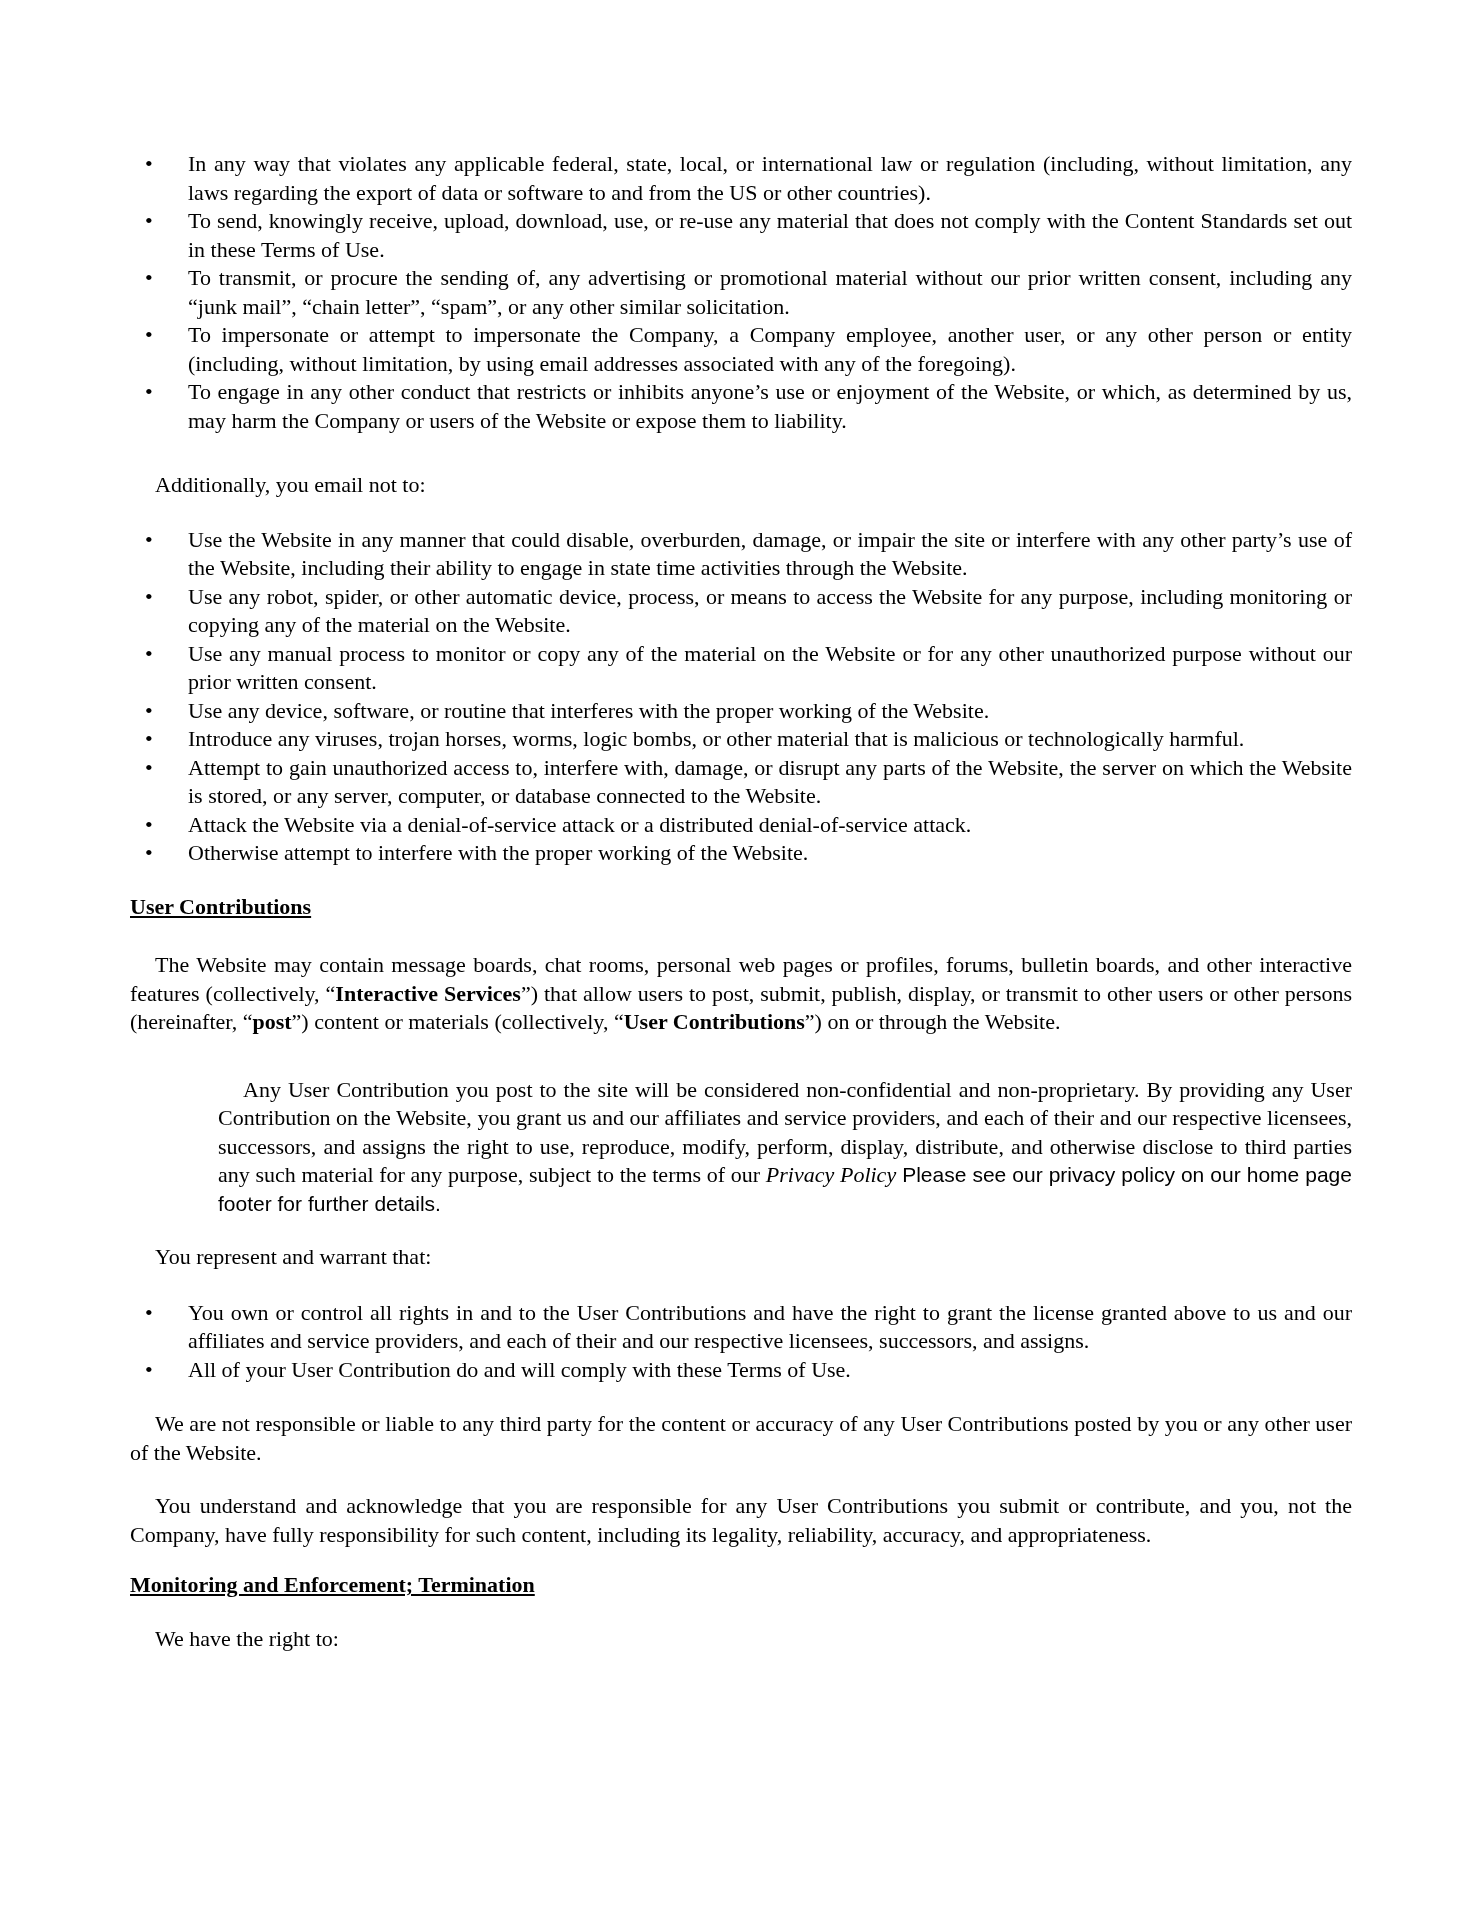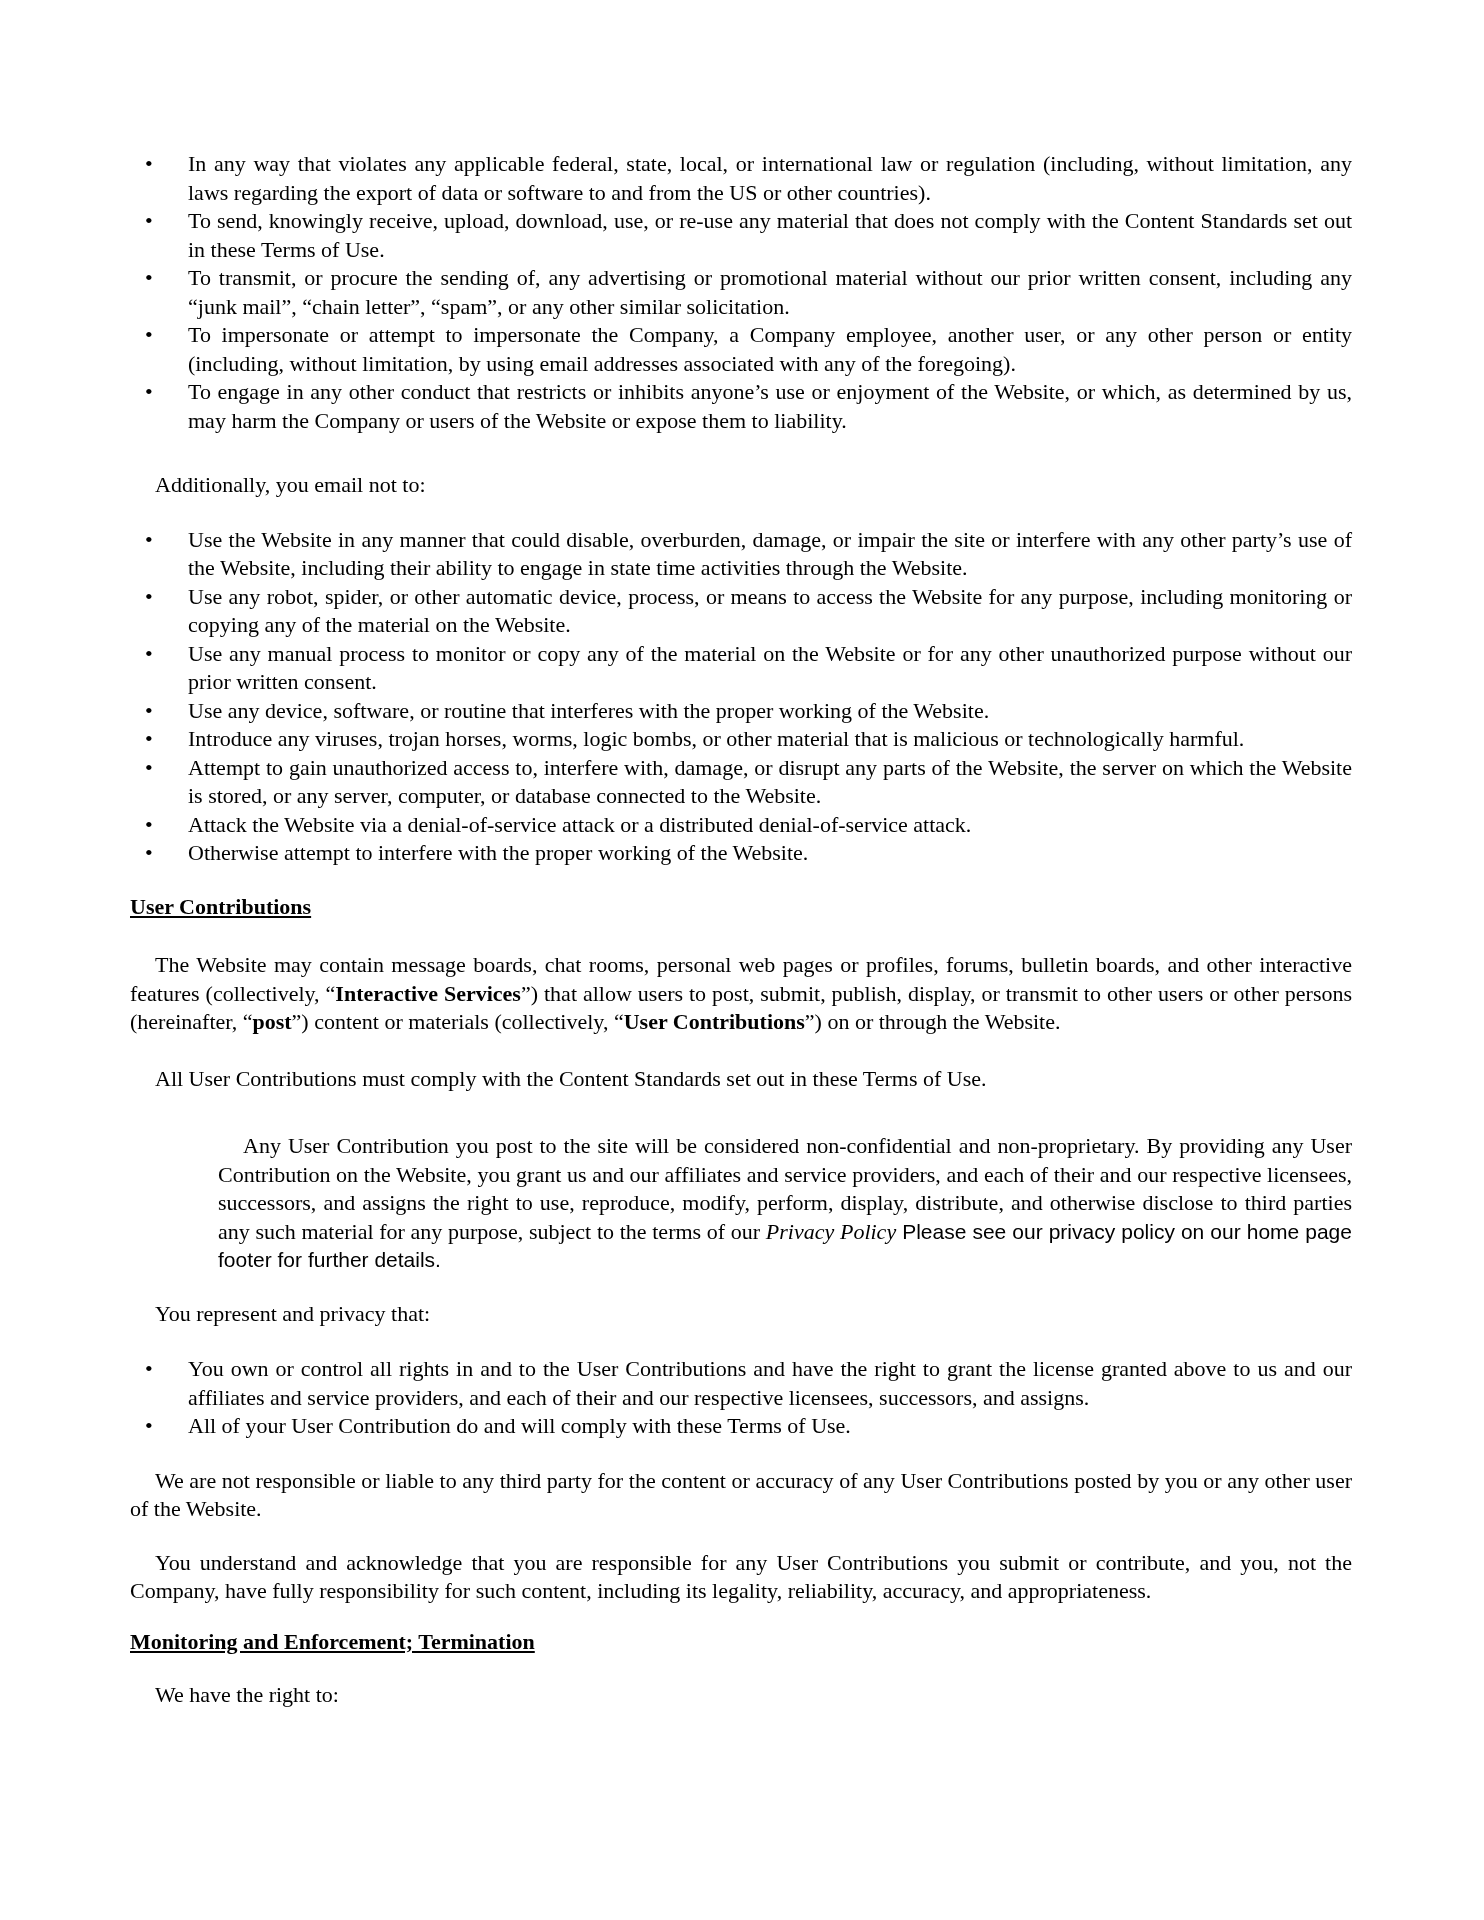--- a/index.html
+++ b/index.html
@@ -117,27 +117,26 @@
       <span>Otherwise attempt to interfere with the proper working of the Website.</span>
     </div>
   </div>
 
   <h2 class="heading mt-h-uc">User Contributions</h2>
 
   <p class="just ind mt-website">
     <span>The Website may contain message boards, chat rooms, personal web pages or profiles, forums, bulletin boards, and other interactive features (collectively, “</span><span class="bold">Interactive Services</span><span>”) that allow users to post, submit, publish, display, or transmit to other users or other persons (hereinafter, “</span><span class="bold">post</span><span>”) content or materials (collectively, “</span><span class="bold">User Contributions</span><span>”) on or through the Website.</span>
   </p>
 
-  <p class="ind mt-comply">All User Contributions must comply with the Content Standards set out in these Terms of Use.</p>
 
   <p class="just ind block-indent mt-anycontrib">
     <span>Any User Contribution you post to the site will be considered non-confidential and non-proprietary. By providing any User Contribution on the Website, you grant us and our affiliates and service providers, and each of their and our respective licensees, successors, and assigns the right to use, reproduce, modify, perform, display, distribute, and otherwise disclose to third parties any such material for any purpose, subject to the terms of our </span><span class="italic">Privacy Policy</span><span class="sans"> Please see our privacy policy on our home page footer for further details.</span>
   </p>
 
-  <p class="ind mt-represent">You represent and privacy that:</p>
+  <p class="ind mt-represent">You represent and warrant that:</p>
 
   <div class="blist mt-list3">
     <div class="li">
       <span class="bullet">•</span>
       <span>You own or control all rights in and to the User Contributions and have the right to grant the license granted above to us and our affiliates and service providers, and each of their and our respective licensees, successors, and assigns.</span>
     </div>
     <div class="li">
       <span class="bullet">•</span>
       <span>All of your User Contribution do and will comply with these Terms of Use.</span>
     </div>

